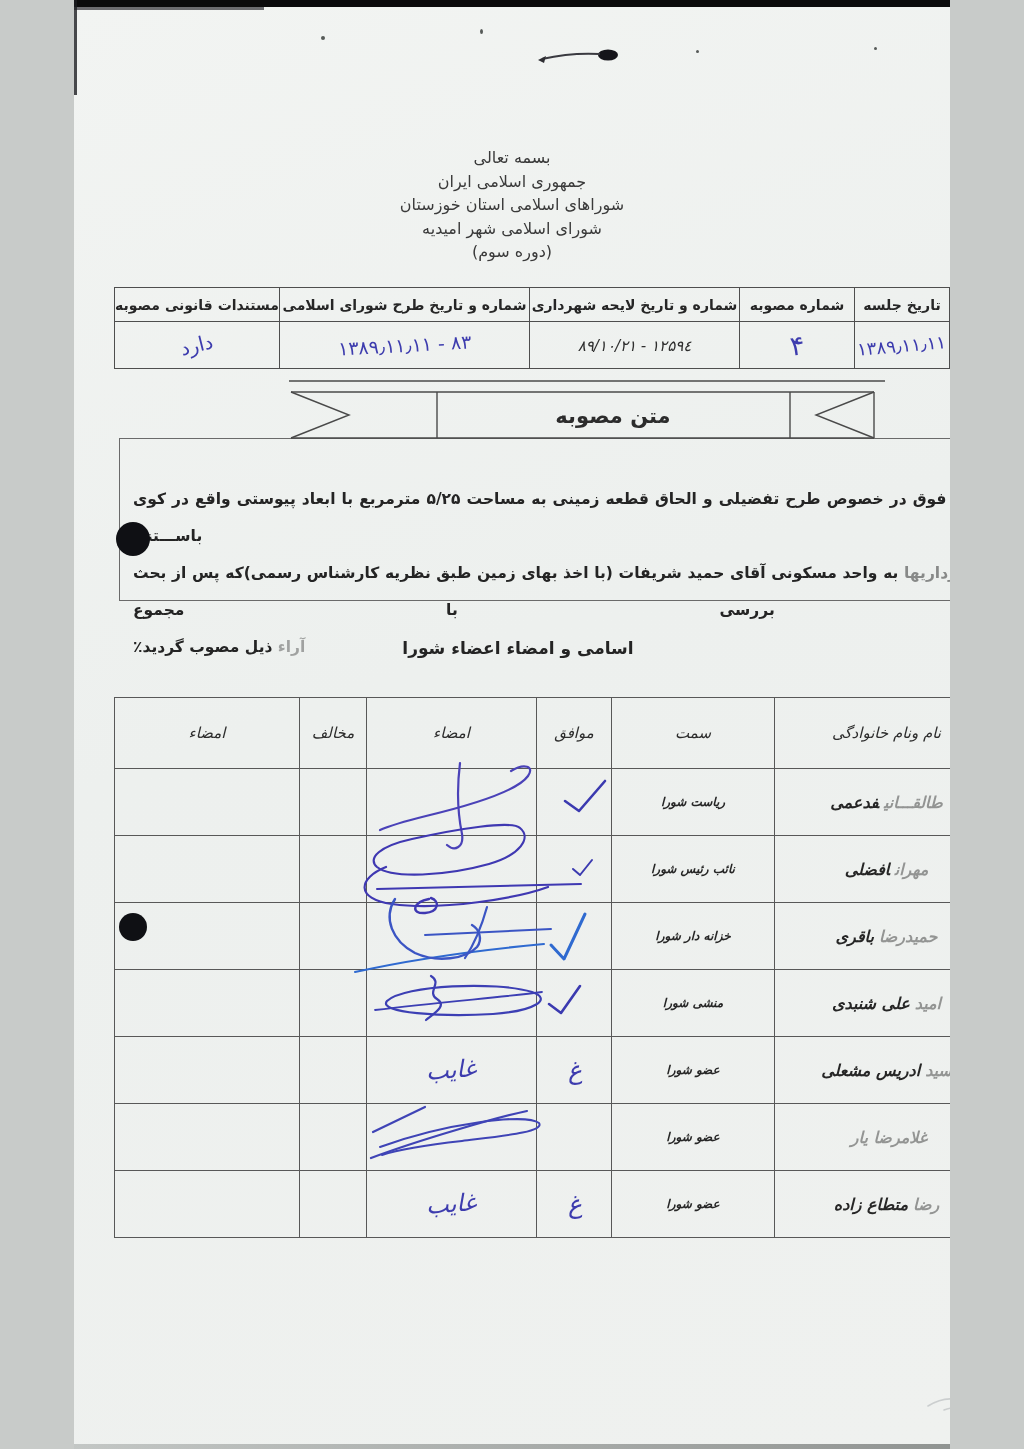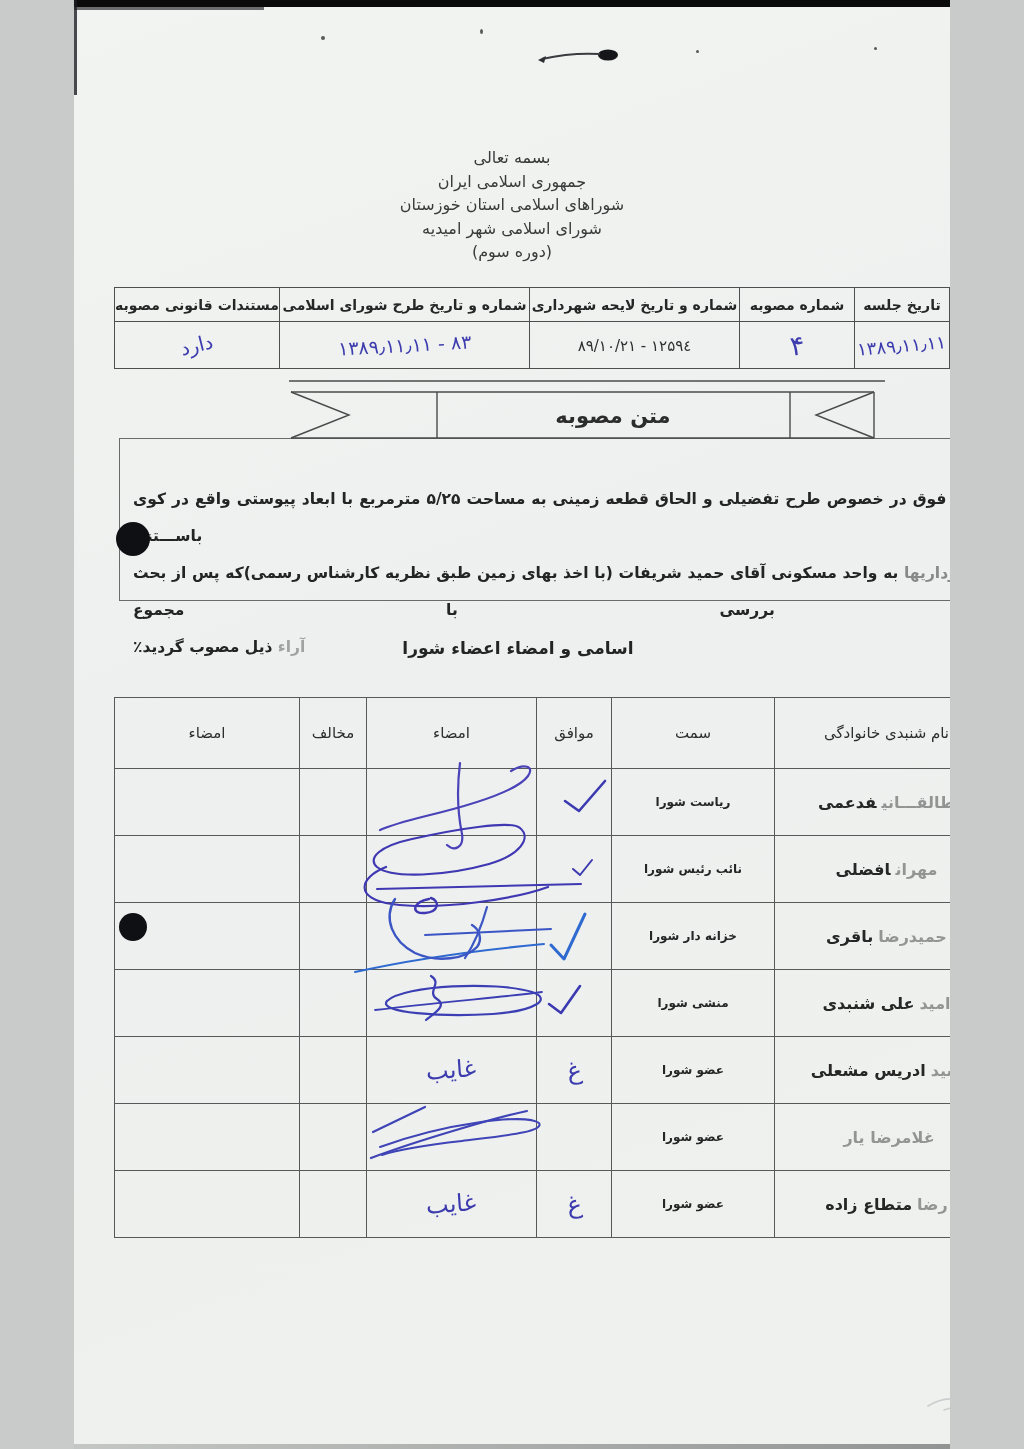--- a/index.html
+++ b/index.html
@@ -21,35 +21,35 @@
   .doc-header{position:absolute;top:146px;left:0;right:0;text-align:center;
         font-size:16px;line-height:23.5px;color:#3a3a3a;}
   
   table{border-collapse:collapse;table-layout:fixed;}
   .meta{position:absolute;top:287px;left:40px;width:945px;direction:rtl;}
   .meta th,.meta td{border:1.2px solid #4e4e4e;text-align:center;vertical-align:middle;
         overflow:visible;padding:0;}
   .meta thead th{height:33px;font-size:14px;font-weight:bold;color:#262626;}
   .meta tbody td{height:46px;}
   .members{position:absolute;top:697px;left:40px;width:923px;direction:rtl;z-index:5;}
-  .members th,.members td{border:1.1px solid #585858;text-align:center;vertical-align:middle;padding:0;}
+  .members th,.members td{border:1.1px solid #585858;text-align:center;vertical-align:middle;padding:0;font-style:italic;}
   .members thead th{height:70px;font-size:15px;font-weight:normal;color:#2d2d2d;}
   .members tbody td{height:66px;}
   .c-name{font-weight:bold;font-size:16px;color:#262626;}
   .c-name .nf{opacity:.45;margin-left:5px;}
   .c-pos{font-weight:bold;font-size:12px;color:#262626;}
   
   .hw{color:#3d3cae;display:inline-block;}
   .ltr-num{direction:ltr;unicode-bidi:bidi-override;}
   .v-session{font-size:21px;transform:rotate(-2deg);}
   .v-date{font-size:18px;transform:rotate(-5deg);white-space:nowrap;}
   .v-res{font-size:27px;transform:rotate(-7deg);}
   .v-plan{font-size:19px;transform:rotate(-3deg);white-space:nowrap;}
   .v-basis{font-size:20px;transform:rotate(-14deg);}
-  .typed{font-size:15px;color:#2e2e2e;letter-spacing:1px;display:inline-block;}
+  .typed{font-size:15px;color:#2e2e2e;letter-spacing:1px;display:inline-block;font-style:italic;}
   .num{font-size:23px;transform:rotate(4deg);}
   .n1{font-weight:bold;opacity:.95;color:#4636b8;transform:rotate(1deg);}
   .n2{opacity:.85;}
   .n3{opacity:.3;}
   .n4{opacity:.8;transform:rotate(8deg);}
   .n5{opacity:.85;}
   .n6{opacity:.85;transform:rotate(14deg);font-size:25px;}
   .n7{opacity:.9;font-size:26px;transform:rotate(-4deg);}
   .gh{font-size:25px;transform:rotate(-7deg);}
   .ghw{font-size:24px;letter-spacing:3px;transform:rotate(-4deg);}
@@ -160,21 +160,21 @@
         <col style="width:224px">
         <col style="width:163px">
         <col style="width:75px">
         <col style="width:170px">
         <col style="width:67px">
         <col style="width:185px">
       </colgroup>
     <thead>
       <tr>
         <th></th>
-        <th>نام شنبدی خانوادگی</th>
+        <th>نام ونام خانوادگی</th>
         <th>سمت</th>
         <th>موافق</th>
         <th>امضاء</th>
         <th>مخالف</th>
         <th>امضاء</th>
       </tr>
     </thead>
     <tbody>
       <tr>
         <td><span class="hw num n1">۱</span></td>

